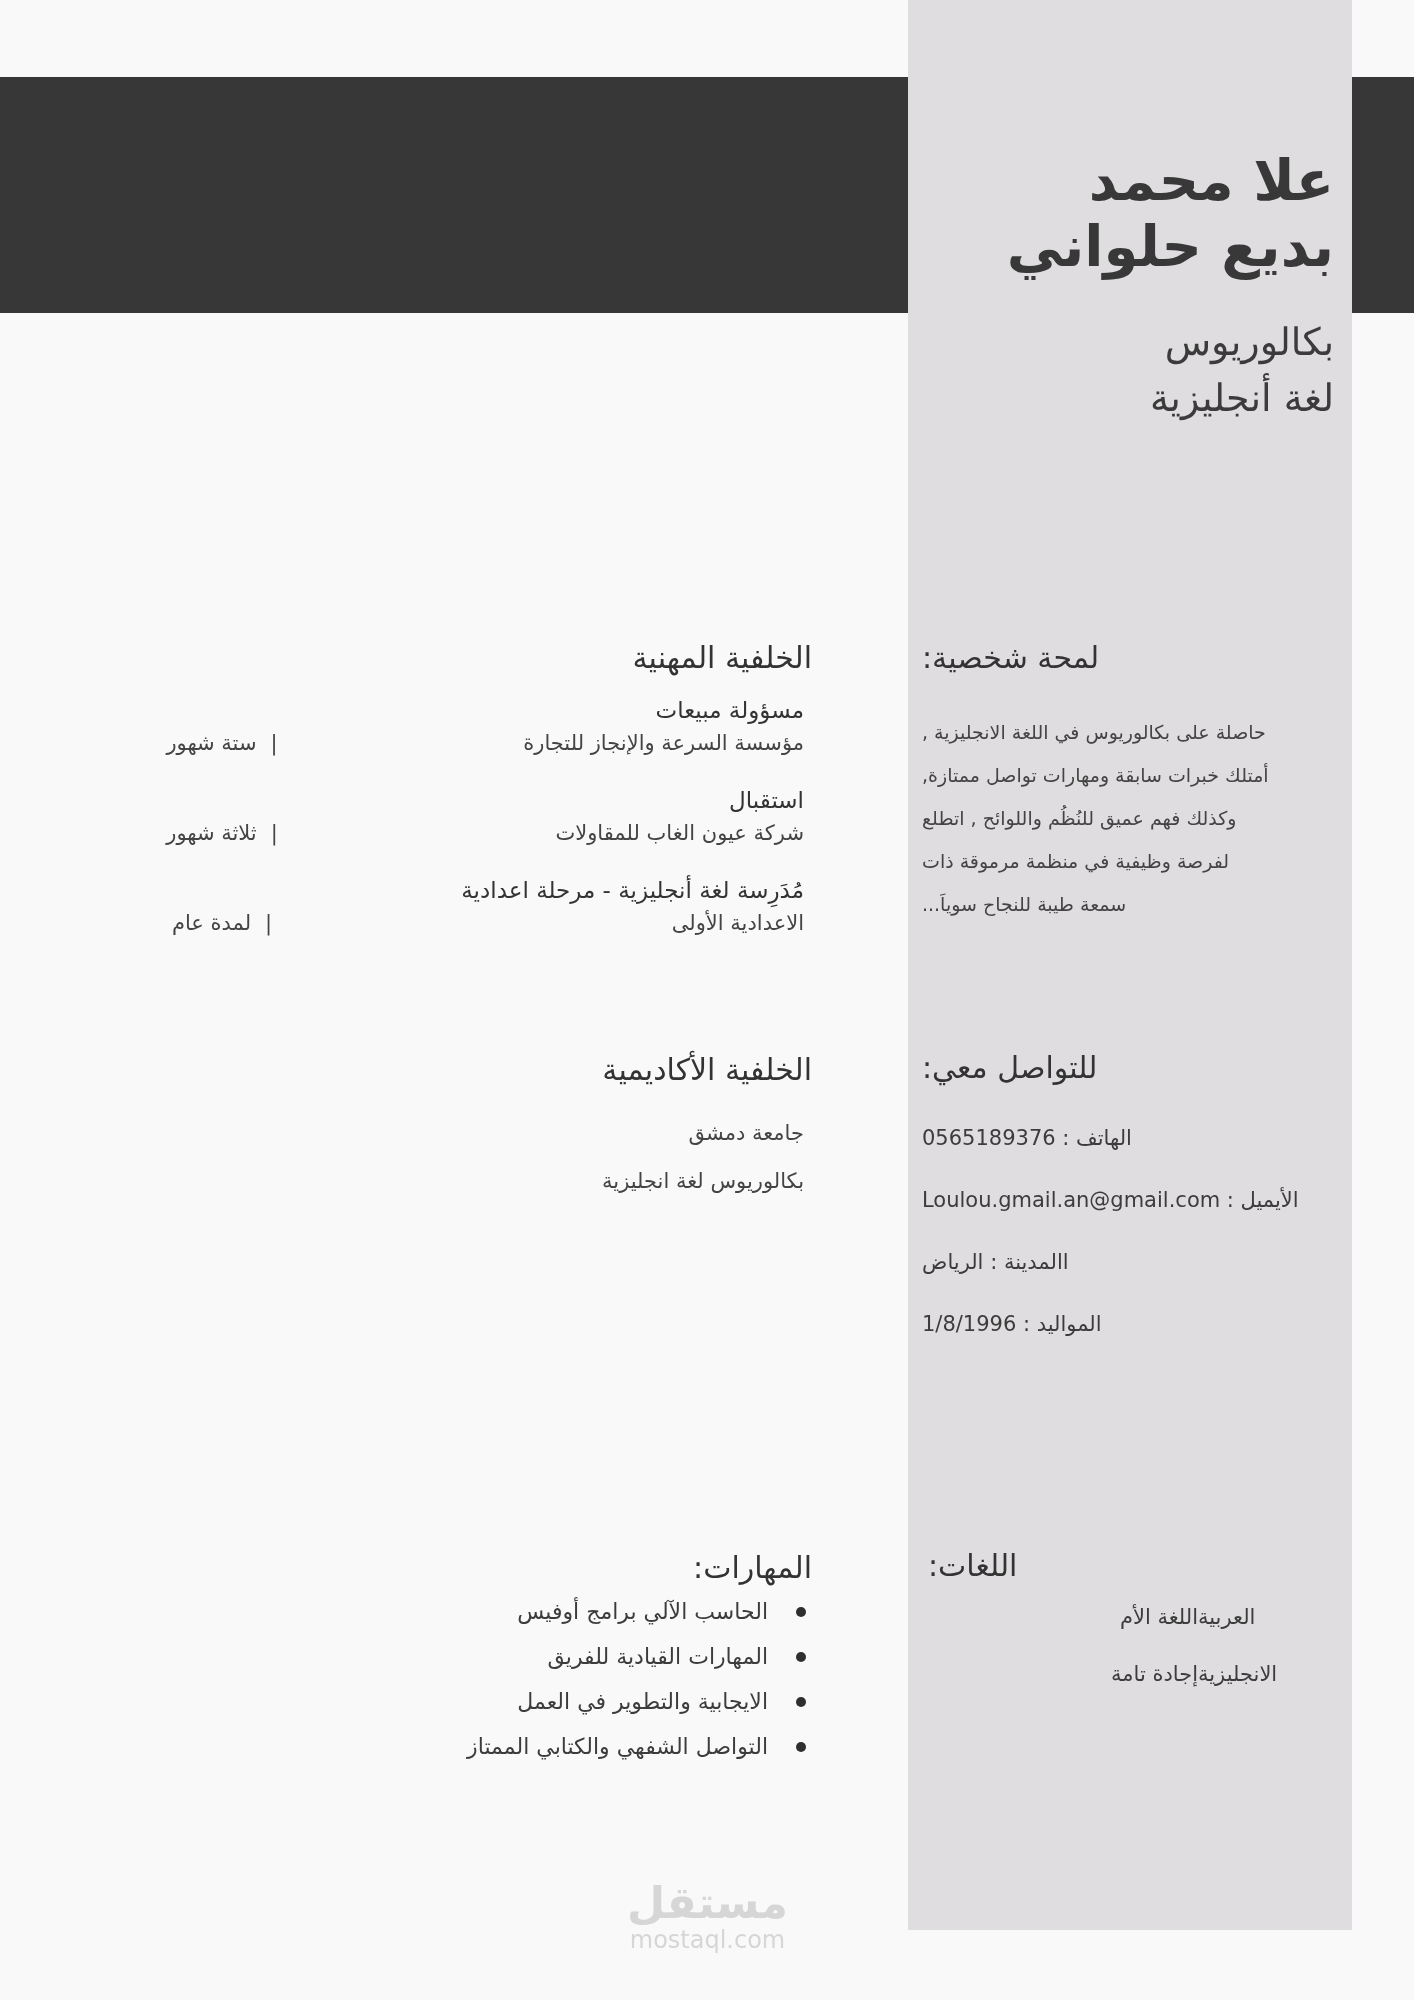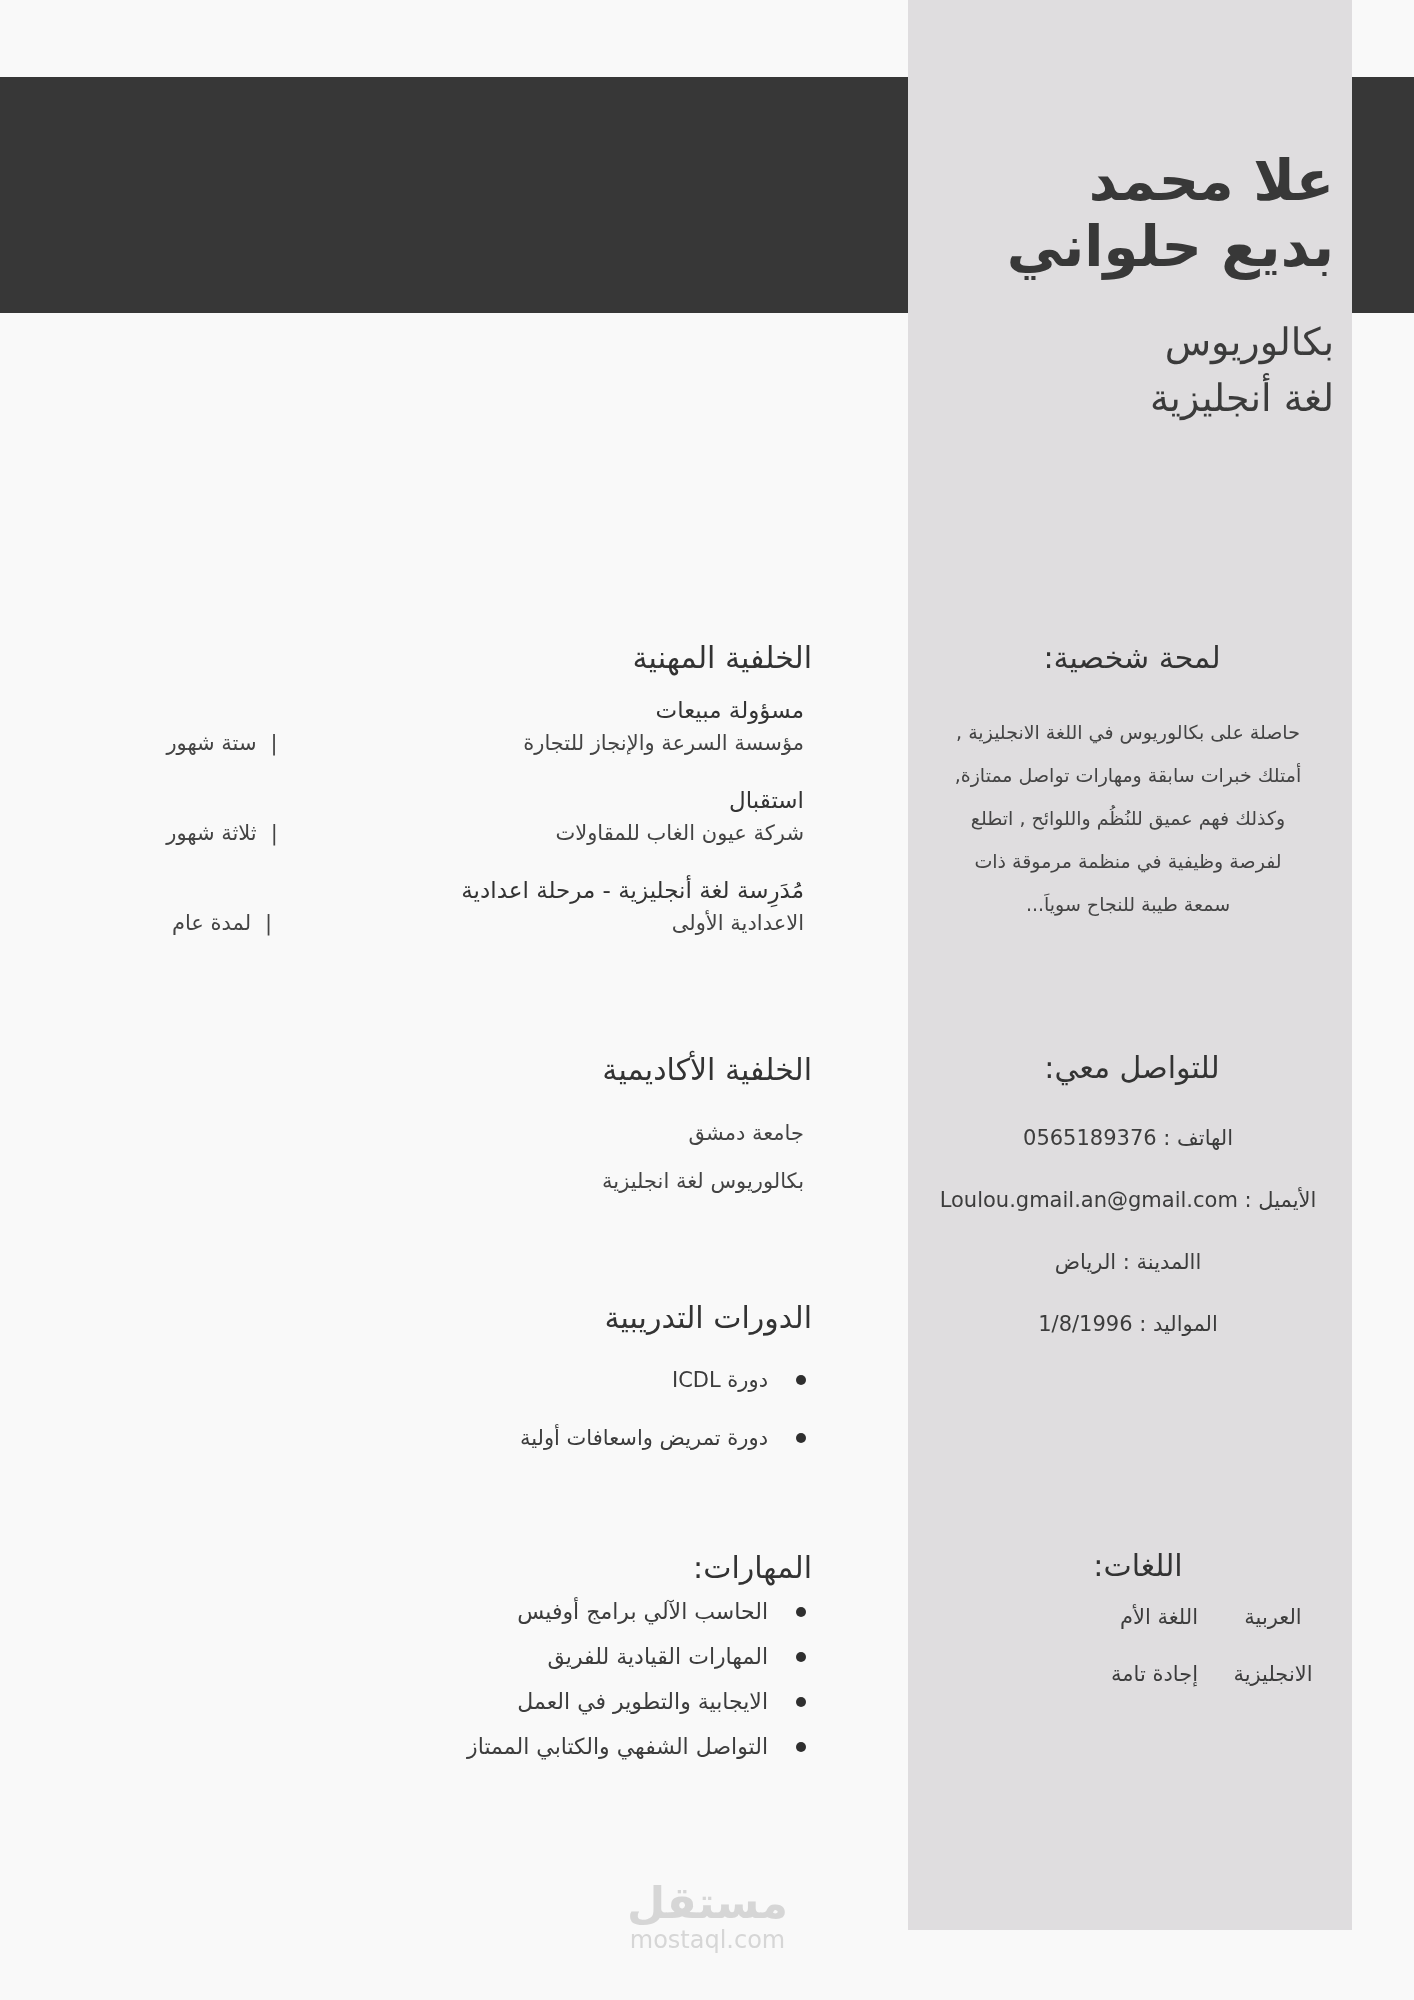--- a/index.html
+++ b/index.html
@@ -26,21 +26,21 @@
       text-align: right; font-weight: bold; font-size: 56px; line-height: 66px;
       color: #383838;
     }
     .degree {
       position: absolute; right: 80px; top: 314px; width: 440px;
       text-align: right; font-size: 38px; line-height: 56px; color: #3b3b3b;
       font-weight: 300;
     }
 
     
-    .rsec { position: absolute; right: 72px; width: 420px; text-align: center; }
+    .rsec { position: absolute; right: 72px; width: 420px; text-align: left; }
     .rhead { font-size: 30px; color: #333; margin-bottom: 12px; }
     .about { top: 640px; }
     .about .rhead { margin-bottom: 36px; }
     .about p { font-size: 19px; line-height: 43px; color: #444; padding-right: 8px; }
 
     .contact { top: 1050px; }
     .contact .rhead { margin-bottom: 22px; }
     .contact .row { font-size: 21px; line-height: 62px; color: #3c3c3c; padding-right: 8px; }
     .contact .row .val { direction: ltr; unicode-bidi: isolate; }
 
@@ -162,27 +162,20 @@
       <div class="job-dur"><span class="pipe">|</span><span>لمدة عام</span></div>
     </div>
   </section>
 
   <section class="lsec academic">
     <div class="lhead">الخلفية الأكاديمية</div>
     <div class="line">جامعة دمشق</div>
     <div class="line">بكالوريوس لغة انجليزية</div>
   </section>
 
-  <section class="lsec courses">
-    <div class="lhead">الدورات التدريبية</div>
-    <ul class="blist">
-      <li><span class="dot"></span><span>دورة ICDL</span></li>
-      <li><span class="dot"></span><span>دورة تمريض واسعافات أولية</span></li>
-    </ul>
-  </section>
 
   <section class="lsec skills">
     <div class="lhead">المهارات:</div>
     <ul class="blist">
       <li><span class="dot"></span><span>الحاسب الآلي برامج أوفيس</span></li>
       <li><span class="dot"></span><span>المهارات القيادية للفريق</span></li>
       <li><span class="dot"></span><span>الايجابية والتطوير في العمل</span></li>
       <li><span class="dot"></span><span>التواصل الشفهي والكتابي الممتاز</span></li>
     </ul>
   </section>

